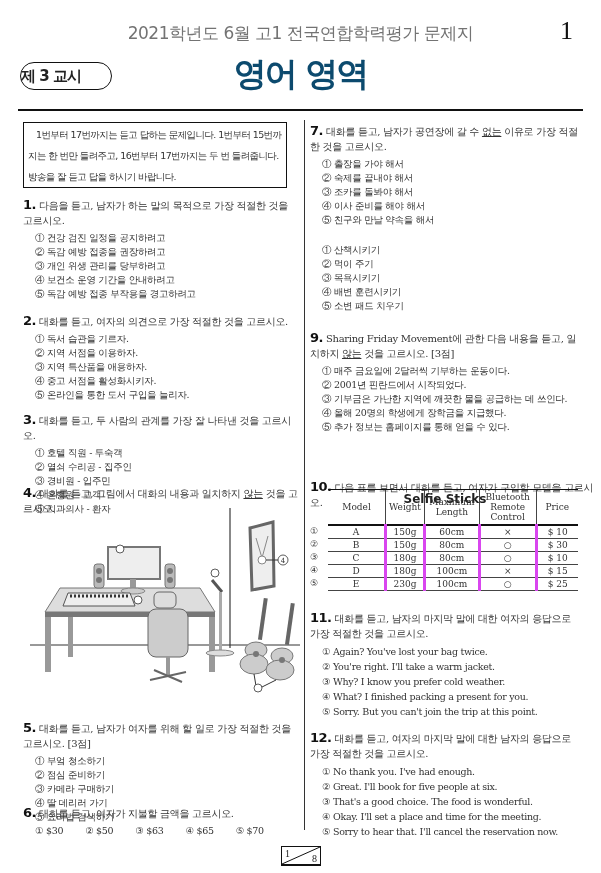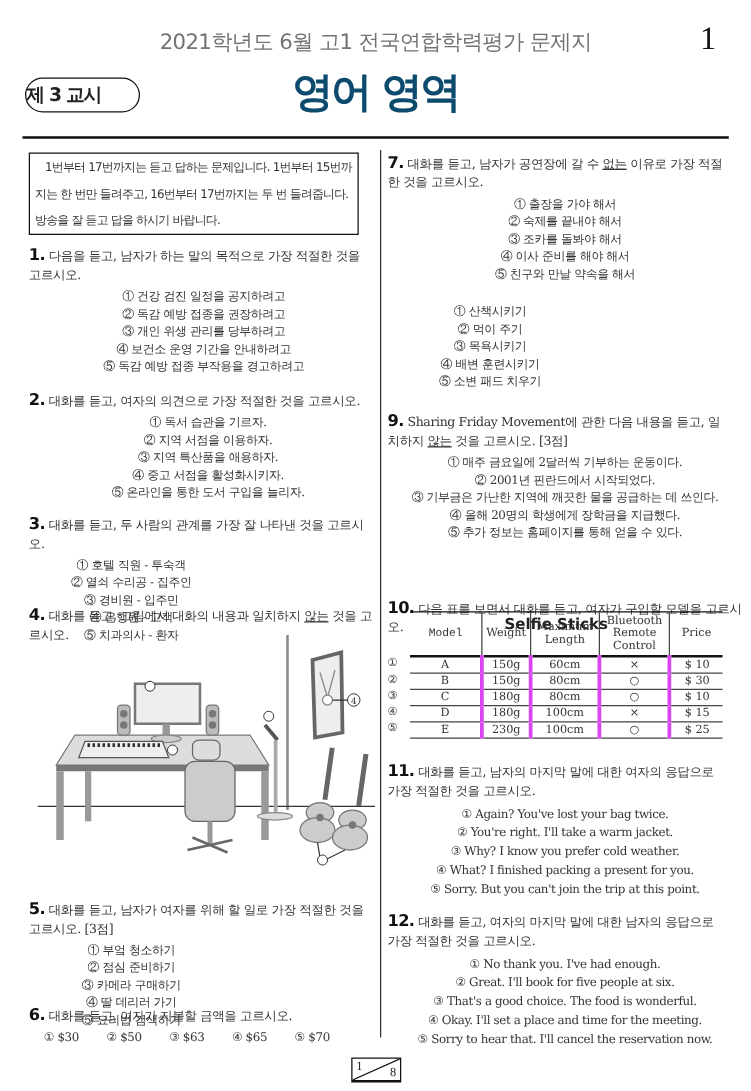--- a/index.html
+++ b/index.html
@@ -9,29 +9,29 @@
   .page-num-top { right: 28px; top: 16px; font-family: "Liberation Serif", serif; font-size: 26px; color: #111; }
   .period-badge { left: 20px; top: 62px; width: 90px; height: 26px; border: 1.5px solid #111; border-radius: 14px; text-align: left; line-height: 26px; font-family: "DejaVu Sans", sans-serif; font-weight: bold; font-size: 15px; letter-spacing: -1px; }
   .subject-title { left: 0; width: 601px; top: 52px; text-align: center; font-family: "DejaVu Sans", sans-serif; font-weight: bold; font-size: 33px; letter-spacing: -2px; color: #0c4a6e; }
   .top-rule { left: 18px; top: 109px; width: 565px; height: 2px; background: #111; }
   .col-rule { left: 304px; top: 120px; width: 1px; height: 710px; background: #333; }
   .notice { left: 23px; top: 122px; width: 264px; height: 66px; border: 1.5px solid #111; font-family: "DejaVu Sans", sans-serif; font-size: 9.5px; line-height: 21px; padding: 1px 4px; box-sizing: border-box; color: #333; letter-spacing: -0.6px; text-indent: 8px; }
   .q { font-size: 10px; line-height: 15px; color: #333; letter-spacing: -0.3px; }
   .q .num { font-family: "DejaVu Sans", sans-serif; font-weight: bold; font-size: 13px; color: #111; margin-right: 3px; letter-spacing: -0.5px; }
   .q .stem { }
   .opts { font-size: 9.5px; line-height: 14px; color: #333; padding-left: 12px; margin-top: 3px; }
-  .opt { white-space: nowrap; text-align: center; }
+  .opt { white-space: nowrap; }
   .opts-2col .opt { display: inline-block; width: 140px; }
   .opts-row .opt { display: inline-block; margin-right: 22px; }
   u { text-decoration: underline; }
   .illus { left: 30px; top: 508px; width: 270px; height: 185px; }
   .table-title { left: 350px; top: 492px; width: 190px; text-align: center; font-family: "DejaVu Sans", sans-serif; font-weight: bold; font-size: 12px; }
   table.selfie { position: absolute; left: 328px; top: 489px; width: 250px; border-collapse: collapse; font-family: "DejaVu Serif", serif; font-size: 9px; color: #333; }
   table.selfie th { font-weight: normal; border-left: 1px solid #444; border-top: 1.5px solid #111; border-bottom: 2.5px solid #111; padding: 2px 2px; line-height: 10px; height: 30px; }
-  table.selfie th:first-child { border-left: none; font-family: Liberation Mono, monospace; }
+  table.selfie th:first-child { border-left: none; }
   table.selfie td { border-left: 3px solid #d946ef; border-bottom: 1px solid #444; text-align: center; height: 12px; line-height: 12px; padding: 0; }
   table.selfie td:first-child { border-left: none; }
   .row-labels { left: 310px; top: 525px; font-size: 9px; line-height: 13px; color: #333; }
   .footer-box { left: 281px; top: 846px; width: 38px; height: 17px; border: 1px solid #111; border-bottom: 2px solid #111; font-family: "Liberation Serif", serif; font-size: 10px; }
   .footer-box .a { position: absolute; left: 3px; top: 1px; }
   .footer-box .b { position: absolute; right: 3px; bottom: 0px; }
   .footer-box svg { position: absolute; left: 0; top: 0; }
 </style>
 </head>
 <body>

